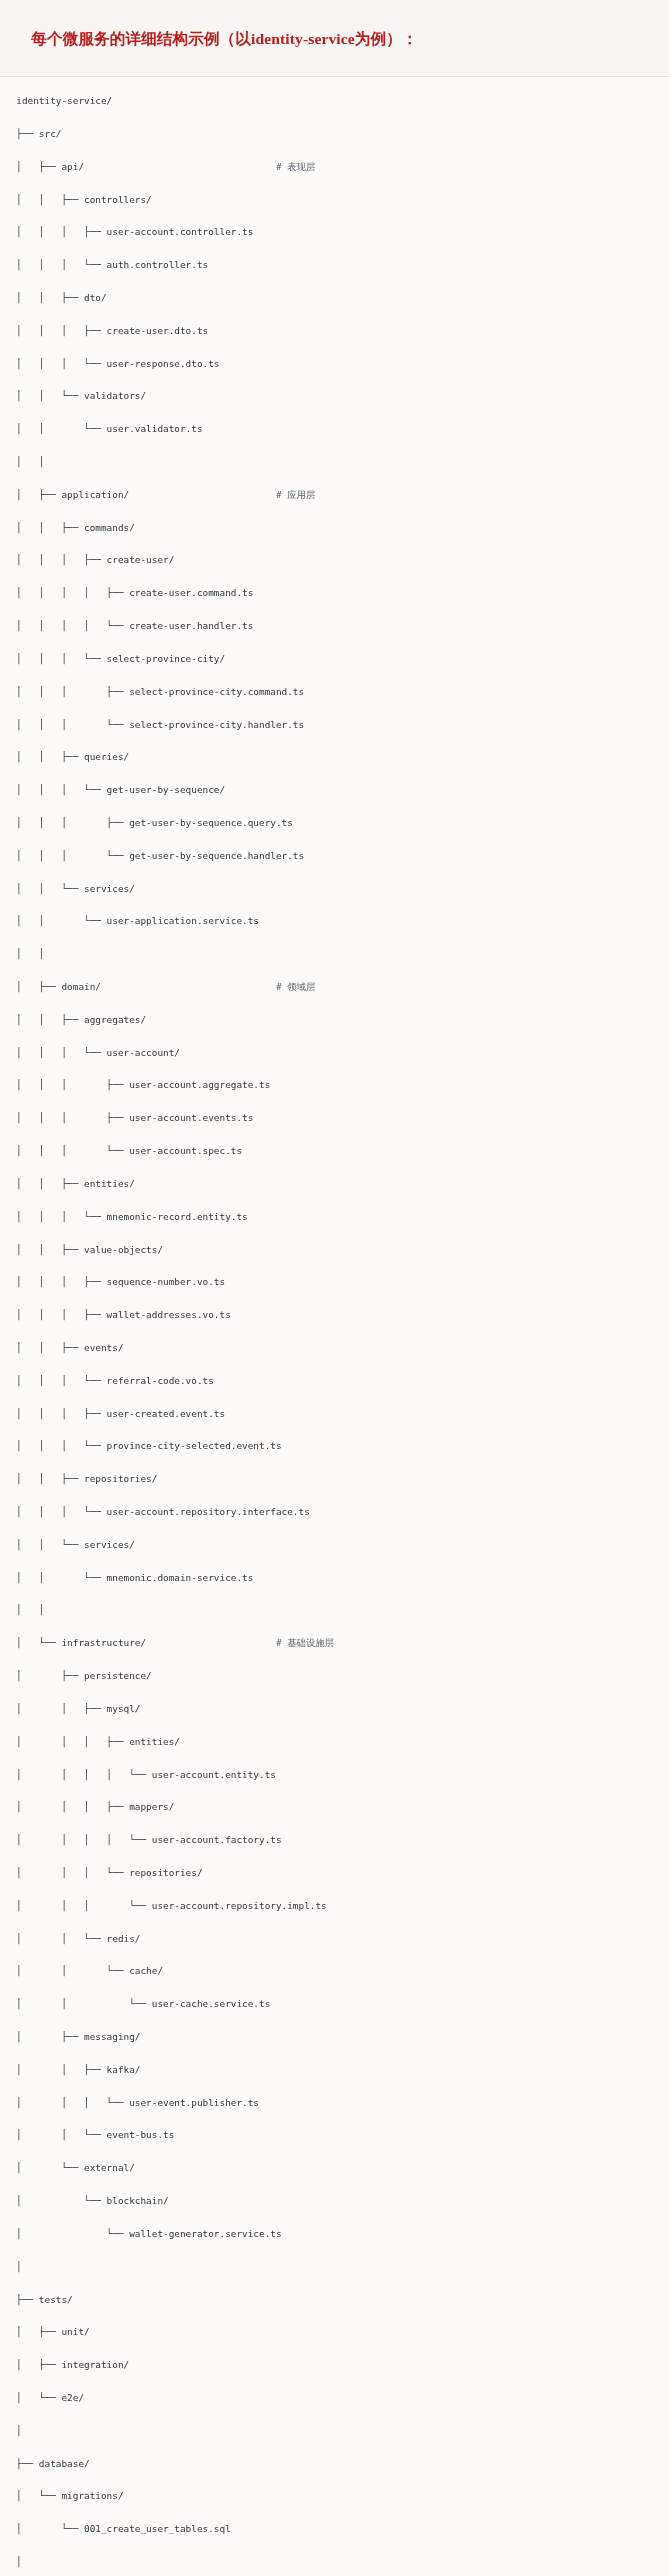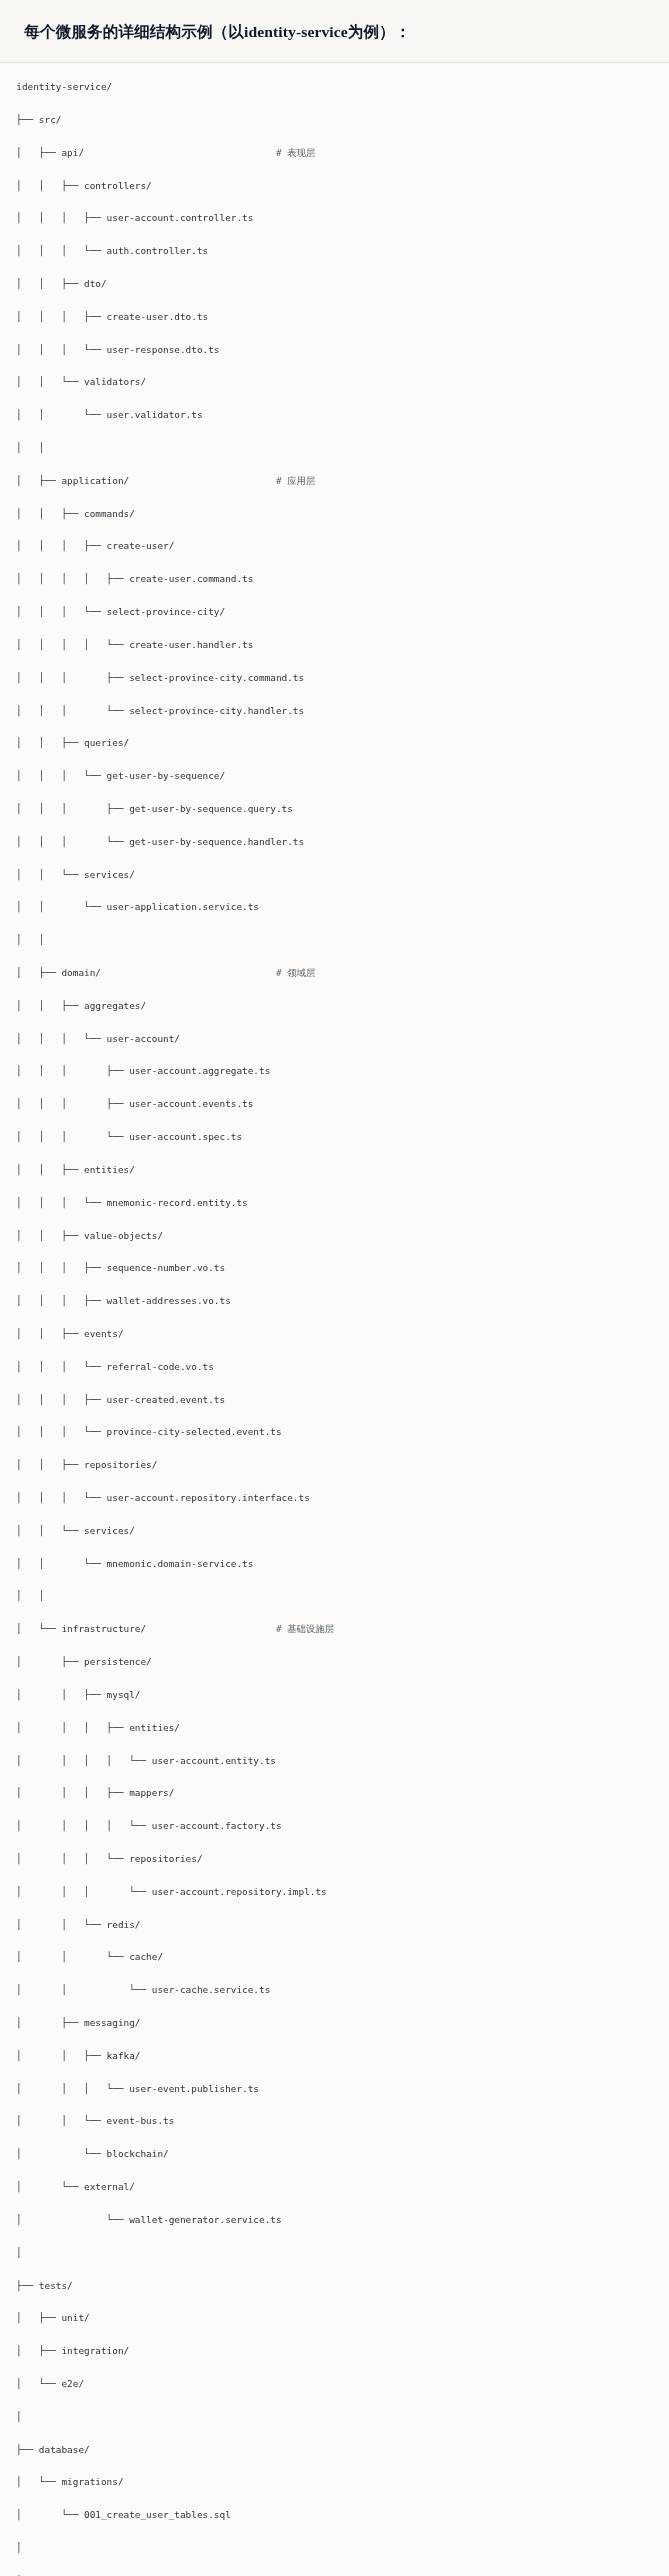--- a/index.html
+++ b/index.html
@@ -24,22 +24,22 @@
     padding: 13.8px 16.3px 12.5px 16.3px;
     background: #f8f7f3;
     border-bottom: 0.6px solid #e3e1dc;
   }
   .title-text {
     font-family: "Liberation Serif", "DejaVu Serif", serif;
     font-weight: bold;
     font-size: 15.6px;
     line-height: 1.25;
     letter-spacing: 0.1px;
-    color: #0f172a;
-    margin: 8px;
+    color: #b91c1c;
+    margin: 15px;
   }
 
   
   .code-block {
     background: #fcfbf9;
     padding: 16.3px 15px 16.3px 16.3px;
     border-bottom: 0.6px solid #e6e4df;
   }
   .tree {
     font-family: "DejaVu Sans Mono", "Liberation Mono", monospace;
@@ -79,22 +79,22 @@
 <span class="row"><span>│   │   ├── dto/</span></span>
 <span class="row"><span>│   │   │   ├── create-user.dto.ts</span></span>
 <span class="row"><span>│   │   │   └── user-response.dto.ts</span></span>
 <span class="row"><span>│   │   └── validators/</span></span>
 <span class="row"><span>│   │       └── user.validator.ts</span></span>
 <span class="row"><span>│   │</span></span>
 <span class="row"><span>│   ├── application/</span><span>                          </span><span class="cmt"># 应用层</span></span>
 <span class="row"><span>│   │   ├── commands/</span></span>
 <span class="row"><span>│   │   │   ├── create-user/</span></span>
 <span class="row"><span>│   │   │   │   ├── create-user.command.ts</span></span>
+<span class="row"><span>│   │   │   │   └── create-user.handler.ts</span></span>
 <span class="row"><span>│   │   │   └── select-province-city/</span></span>
-<span class="row"><span>│   │   │   │   └── create-user.handler.ts</span></span>
 <span class="row"><span>│   │   │       ├── select-province-city.command.ts</span></span>
 <span class="row"><span>│   │   │       └── select-province-city.handler.ts</span></span>
 <span class="row"><span>│   │   ├── queries/</span></span>
 <span class="row"><span>│   │   │   └── get-user-by-sequence/</span></span>
 <span class="row"><span>│   │   │       ├── get-user-by-sequence.query.ts</span></span>
 <span class="row"><span>│   │   │       └── get-user-by-sequence.handler.ts</span></span>
 <span class="row"><span>│   │   └── services/</span></span>
 <span class="row"><span>│   │       └── user-application.service.ts</span></span>
 <span class="row"><span>│   │</span></span>
 <span class="row"><span>│   ├── domain/</span><span>                               </span><span class="cmt"># 领域层</span></span>
@@ -126,22 +126,22 @@
 <span class="row"><span>│       │   │   │   └── user-account.factory.ts</span></span>
 <span class="row"><span>│       │   │   └── repositories/</span></span>
 <span class="row"><span>│       │   │       └── user-account.repository.impl.ts</span></span>
 <span class="row"><span>│       │   └── redis/</span></span>
 <span class="row"><span>│       │       └── cache/</span></span>
 <span class="row"><span>│       │           └── user-cache.service.ts</span></span>
 <span class="row"><span>│       ├── messaging/</span></span>
 <span class="row"><span>│       │   ├── kafka/</span></span>
 <span class="row"><span>│       │   │   └── user-event.publisher.ts</span></span>
 <span class="row"><span>│       │   └── event-bus.ts</span></span>
+<span class="row"><span>│       └── external/</span></span>
 <span class="row"><span>│           └── blockchain/</span></span>
-<span class="row"><span>│       └── external/</span></span>
 <span class="row"><span>│               └── wallet-generator.service.ts</span></span>
 <span class="row"><span>│</span></span>
 <span class="row"><span>├── tests/</span></span>
 <span class="row"><span>│   ├── unit/</span></span>
 <span class="row"><span>│   ├── integration/</span></span>
 <span class="row"><span>│   └── e2e/</span></span>
 <span class="row"><span>│</span></span>
 <span class="row"><span>├── database/</span></span>
 <span class="row"><span>│   └── migrations/</span></span>
 <span class="row"><span>│       └── 001_create_user_tables.sql</span></span>

